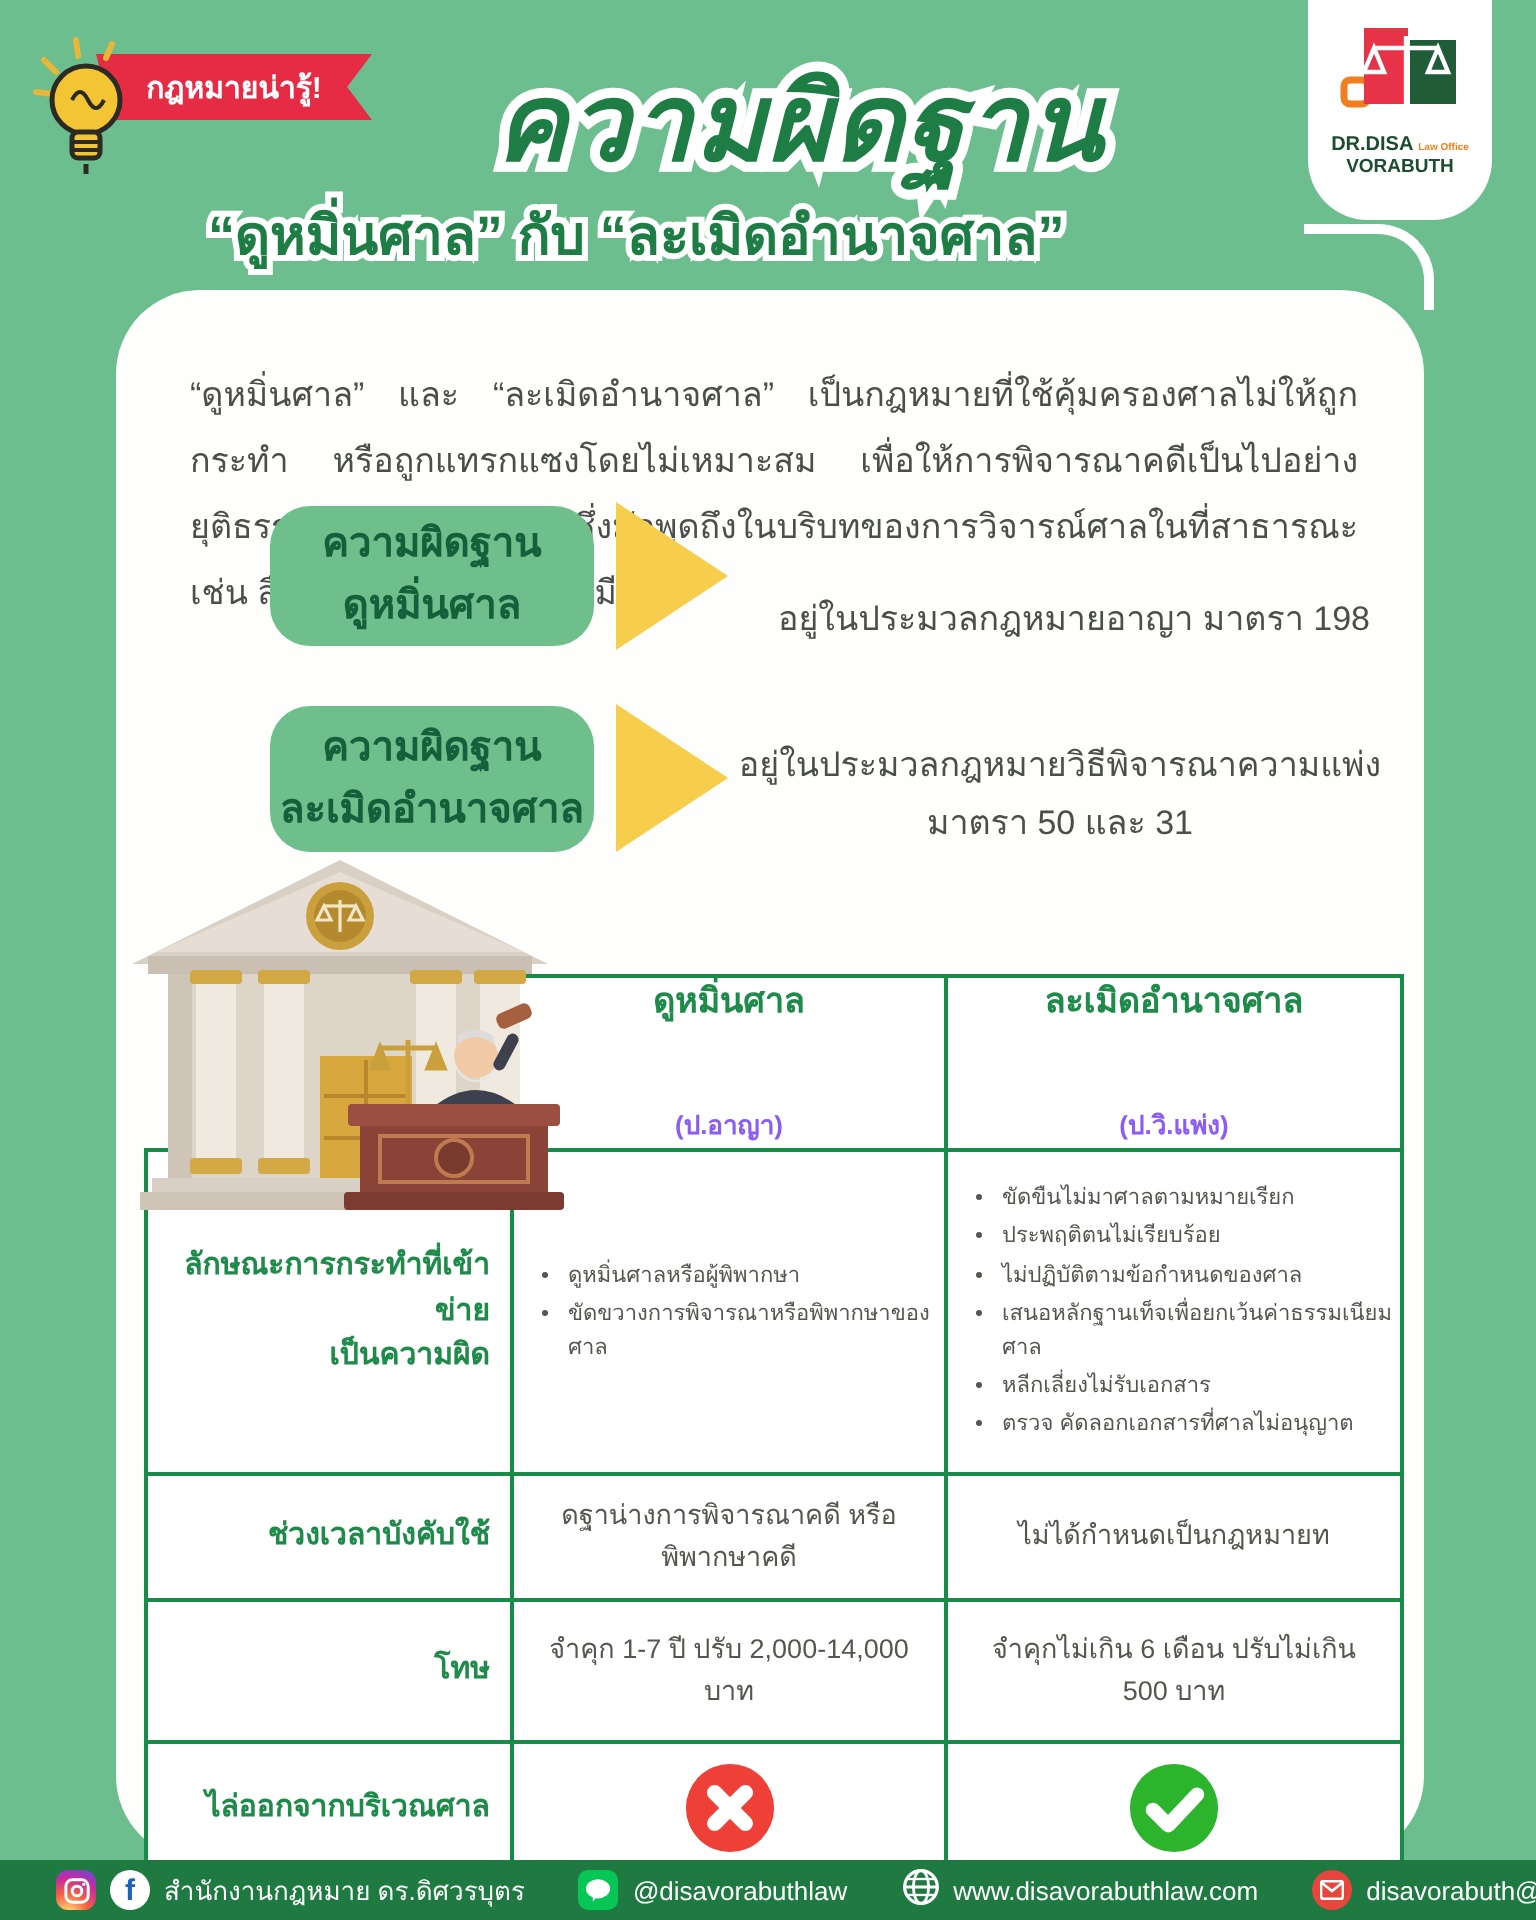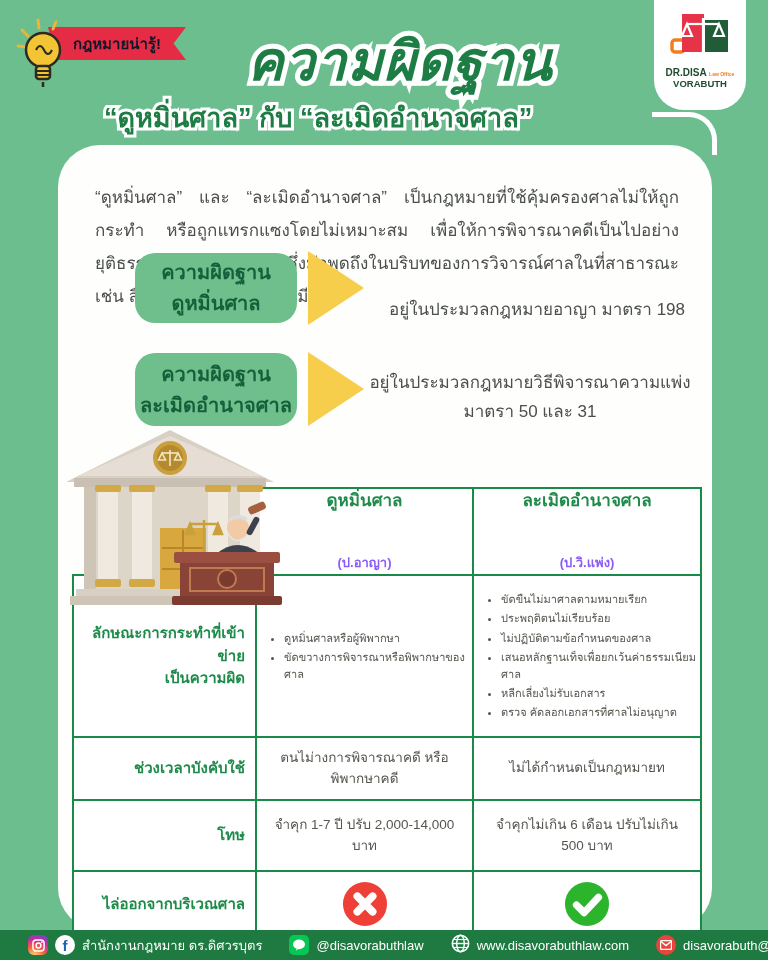--- a/index.html
+++ b/index.html
@@ -4,21 +4,21 @@
 <style>
   html,body{margin:0;padding:0;}
   body{font-family:"Liberation Sans","DejaVu Sans",sans-serif;}
   .stage{position:relative;width:768px;height:960px;background:#6cbe8e;overflow:hidden;}
 
   
   .bulb{position:absolute;left:16px;top:16px;width:56px;height:80px;z-index:6;}
   .ribbon{position:absolute;left:48px;top:27px;width:138px;height:33px;background:#e62c44;
     clip-path:polygon(0 0,100% 0,91% 50%,100% 100%,0 100%,3% 50%);
     display:flex;align-items:center;justify-content:center;z-index:5;}
-  .ribbon span{color:#0f172a;font-size:15px;font-weight:bold;}
+  .ribbon span{color:#ffffff;font-size:15px;font-weight:bold;}
   .title-box{position:absolute;left:150px;top:18px;width:500px;height:84px;text-align:center;z-index:4;}
   .title-layer{position:absolute;inset:0;font-size:54px;font-weight:800;font-style:italic;letter-spacing:1px;}
   .stroke-w{-webkit-text-stroke:10px #ffffff;color:#fff;}
   .fill-g{color:#1e7d45;}
   .subtitle-box{position:absolute;left:104px;top:96px;width:560px;height:44px;z-index:4;}
   .subtitle-layer{position:absolute;inset:0;font-size:27px;font-weight:bold;}
   .subtitle-layer.stroke-w{-webkit-text-stroke:6px #ffffff;}
   .flourish{position:absolute;left:652px;top:112px;width:60px;height:38px;
     border-top:5px solid #fff;border-right:5px solid #fff;border-top-right-radius:28px;z-index:3;}
   .logo-badge{position:absolute;left:654px;top:0;width:92px;height:110px;background:#fff;
@@ -248,21 +248,21 @@
           <li>ประพฤติตนไม่เรียบร้อย</li>
           <li>ไม่ปฏิบัติตามข้อกำหนดของศาล</li>
           <li>เสนอหลักฐานเท็จเพื่อยกเว้นค่าธรรมเนียมศาล</li>
           <li>หลีกเลี่ยงไม่รับเอกสาร</li>
           <li>ตรวจ คัดลอกเอกสารที่ศาลไม่อนุญาต</li>
         </ul>
       </td>
     </tr>
     <tr class="r2">
       <td class="labcell">ช่วงเวลาบังคับใช้</td>
-      <td class="ccell">ตนไม่างการพิจารณาคดี หรือพิพากษาคดี</td>
+      <td class="ccell">ดฐาน่างการพิจารณาคดี หรือพิพากษาคดี</td>
       <td class="ccell">ไม่ได้กำหนดเป็นกฎหมายท</td>
     </tr>
     <tr class="r3">
       <td class="labcell">โทษ</td>
       <td class="ccell">จำคุก 1-7 ปี ปรับ 2,000-14,000 บาท</td>
       <td class="ccell">จำคุกไม่เกิน 6 เดือน ปรับไม่เกิน 500 บาท</td>
     </tr>
     <tr class="r4">
       <td class="labcell">ไล่ออกจากบริเวณศาล</td>
       <td class="iconcell">

